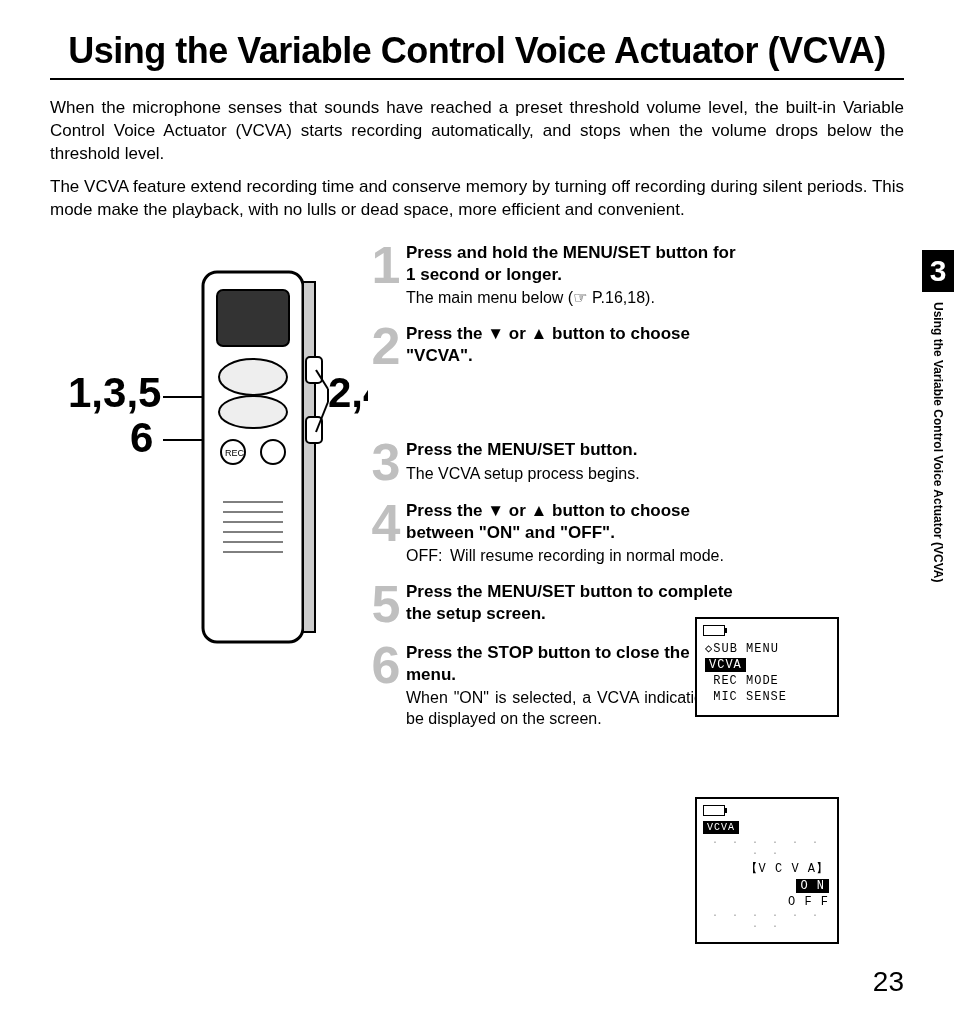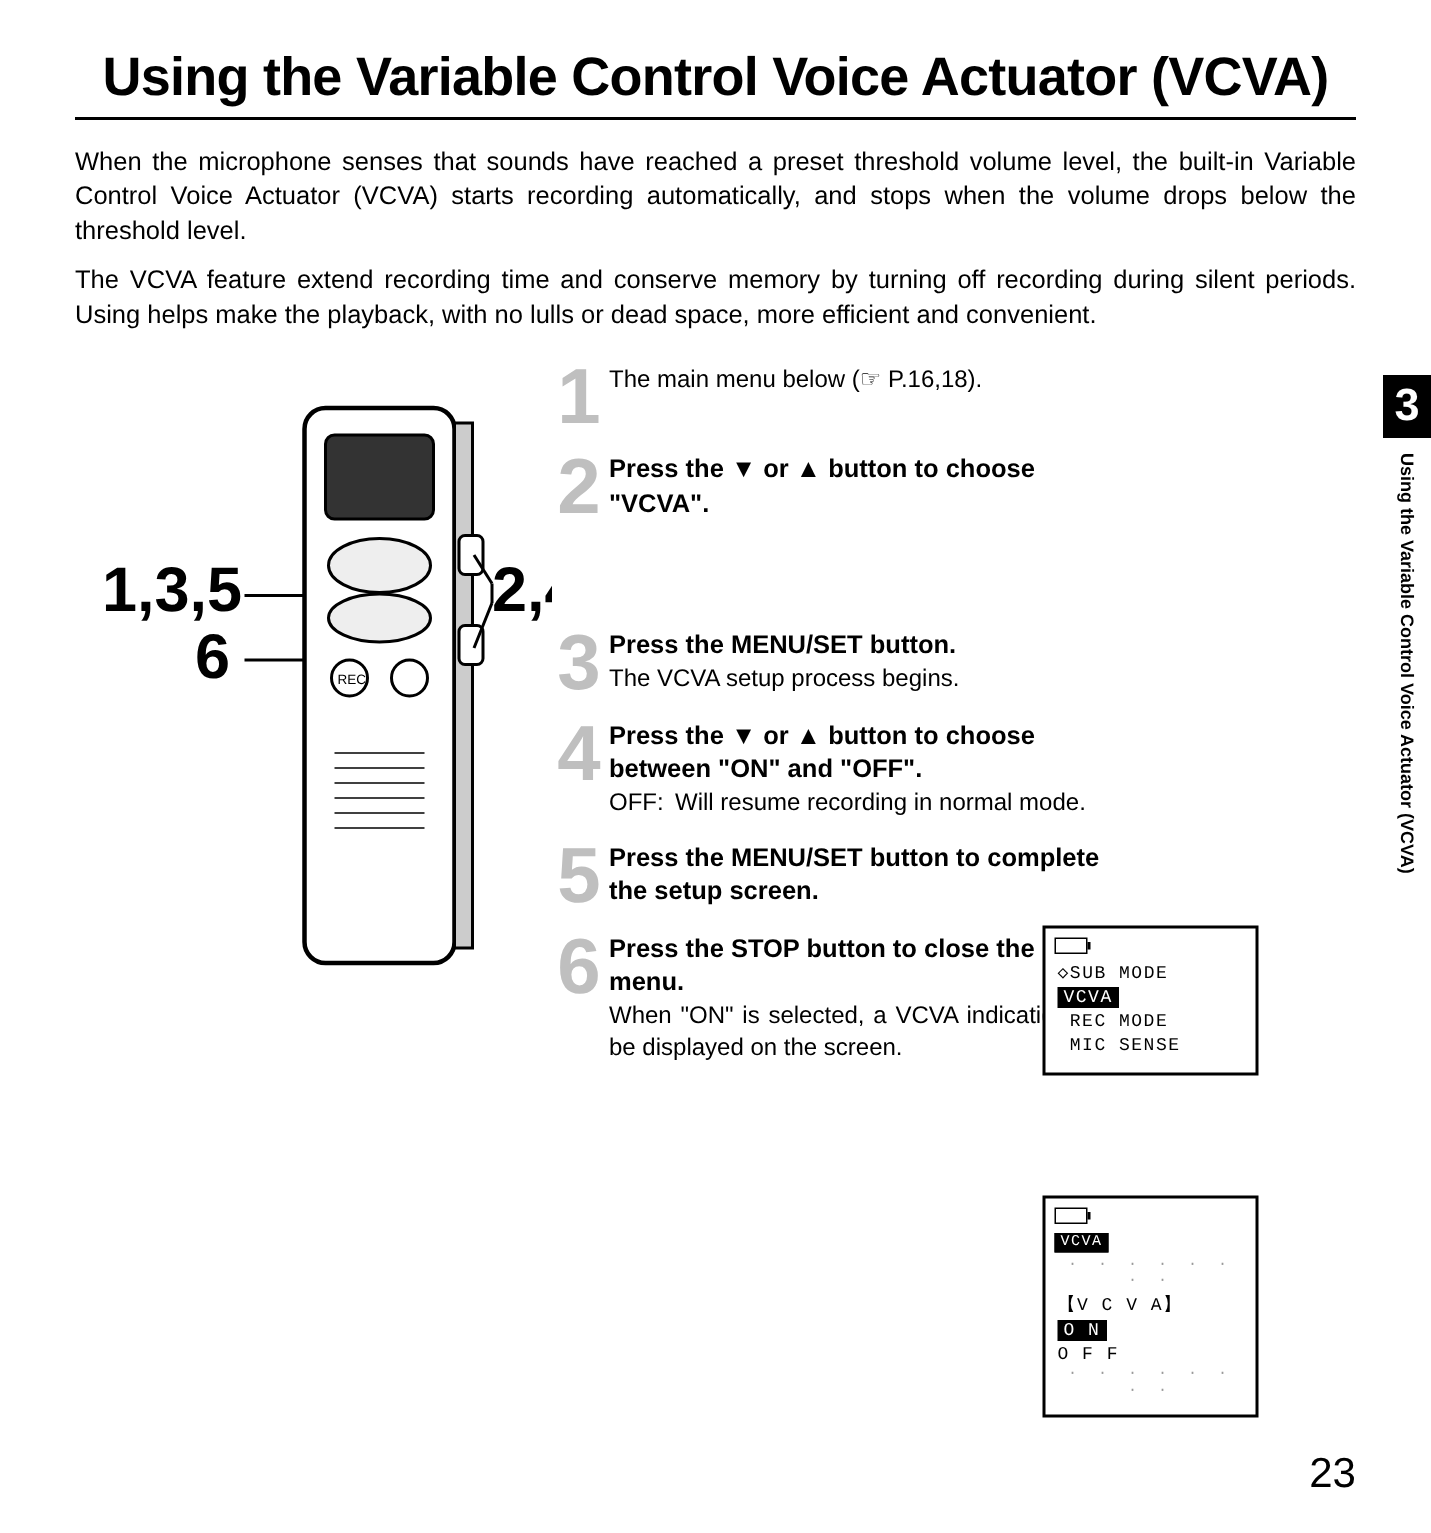--- a/index.html
+++ b/index.html
@@ -24,33 +24,33 @@
   .sidetab .box{background:#000;color:#fff;font-family:"Arial Narrow",Arial,sans-serif;font-weight:bold;font-size:30px;text-align:center;padding:4px 0}
   .sidetab .vtext{writing-mode:vertical-rl;font-size:12px;font-weight:bold;margin:10px auto 0 auto;white-space:nowrap}
   .pagenum{position:absolute;right:50px;bottom:18px;font-family:"Arial Narrow",Arial,sans-serif;font-weight:normal;font-size:28px}
   .lcd{position:absolute;border:2px solid #000;width:128px;padding:6px 6px 10px 6px;font-family:"Courier New",monospace;font-size:12px;letter-spacing:1px;background:#fff}
   .lcd1{right:65px;top:375px}
   .lcd2{right:65px;top:555px}
   .lcd .bat{border:1.5px solid #000;width:20px;height:9px;position:relative;margin-bottom:4px}
   .lcd .bat:after{content:"";position:absolute;right:-3px;top:2px;width:2px;height:5px;background:#000}
   .lcd .row{padding:1px 2px}
   .lcd .sel{background:#000;color:#fff;display:inline-block;padding:0 4px}
-  .lcd .center{text-align:left}
+  .lcd .center{text-align:right}
   .lcd .badge{display:inline-block;border:1px solid #000;background:#000;color:#fff;font-size:10px;padding:0 3px;margin-bottom:3px}
   .lcd .dots-row{text-align:center;letter-spacing:4px;font-size:10px;color:#999}
   .tri{font-family:Arial}
 </style>
 </head>
 <body>
 
 <div class="page">
   <h1>Using the Variable Control Voice Actuator (VCVA)</h1>
   <div class="hr"></div>
   <p class="intro">When the microphone senses that sounds have reached a preset threshold volume level, the built-in Variable Control Voice Actuator (VCVA) starts recording automatically, and stops when the volume drops below the threshold level.</p>
-  <p class="intro" style="margin-top:-10px">The VCVA feature extend recording time and conserve memory by turning off recording during silent periods. Using helps make the playback, with no lulls or dead space, more efficient and convenient.</p>
+  <p class="intro" style="margin-top:-10px">The VCVA feature extend recording time and conserve memory by turning off recording during silent periods. This mode make the playback, with no lulls or dead space, more efficient and convenient.</p>
 
   <div class="body">
 
     <div class="device">
       <svg viewBox="0 0 300 400">
 
         <text x="0" y="145" class="callout">1,3,5</text>
         <text x="62" y="190" class="callout">6</text>
 
         <line x1="95" y1="135" x2="160" y2="135" stroke="#000" stroke-width="2"></line>
@@ -89,20 +89,21 @@
         <line x1="248" y1="170" x2="260" y2="140" stroke="#000" stroke-width="2"></line>
         <line x1="260" y1="127" x2="260" y2="140" stroke="#000" stroke-width="2"></line>
       </svg>
     </div>
 
     <div class="steps">
 
       <div class="step">
         <div class="stepnum">1</div>
         <div class="steptxt">
+          <span class="bold"><span>Press and hold the </span><span style="font-family:Arial">MENU/SET</span><span> button for 1 second or longer.</span></span>
           <span class="sub">The main menu below (☞ P.16,18).</span>
         </div>
       </div>
 
       <div class="step" style="margin-bottom:70px">
         <div class="stepnum">2</div>
         <div class="steptxt">
           <span class="bold"><span>Press the </span><span class="tri">▼</span><span> or </span><span class="tri">▲</span><span> button to choose "VCVA".</span></span>
         </div>
       </div>
@@ -138,21 +139,21 @@
         <div class="steptxt">
           <span class="bold"><span>Press the </span><span>STOP</span><span> button to close the main menu.</span></span>
           <span class="sub" style="text-align:justify">When "ON" is selected, a VCVA indication will be displayed on the screen.</span>
         </div>
       </div>
 
     </div>
 
     <div class="lcd lcd1">
       <div class="bat"></div>
-      <div class="row">◇SUB MODE</div>
+      <div class="row">◇SUB MENU</div>
       <div class="row"><span class="sel">VCVA</span></div>
       <div class="row">&nbsp;<span>REC MODE</span></div>
       <div class="row">&nbsp;<span>MIC SENSE</span></div>
     </div>
 
     <div class="lcd lcd2">
       <div class="bat"></div>
       <span class="badge">VCVA</span>
       <div class="dots-row">· · · · · · · ·</div>
       <div class="row center">【V C V A】</div>

